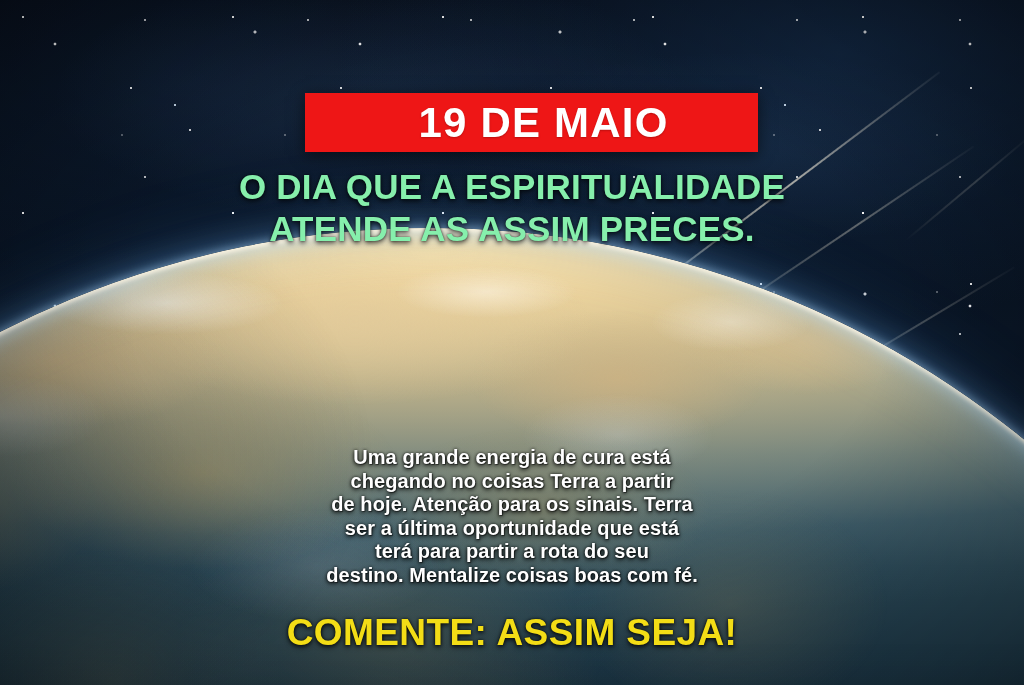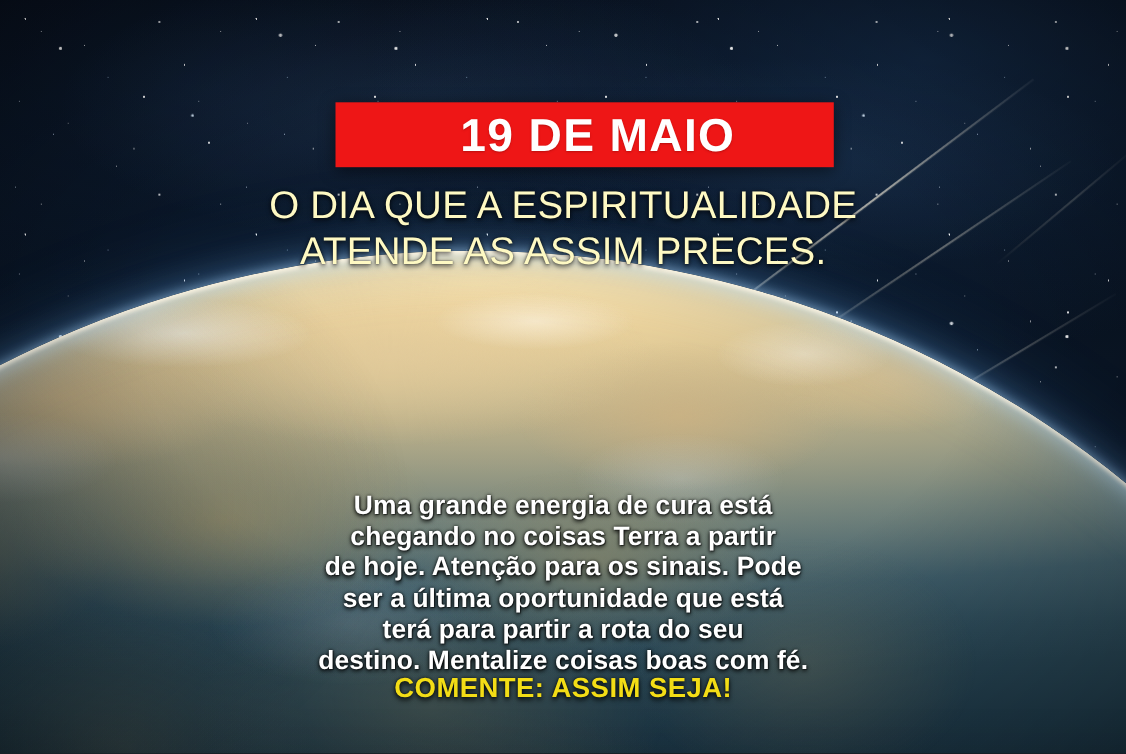--- a/index.html
+++ b/index.html
@@ -229,54 +229,54 @@
     white-space: nowrap;
     text-shadow: 0 1px 2px rgba(90,0,0,0.35);
     margin-left: 24px;
   }
 
   .headline {
     position: absolute;
     left: 0;
     right: 0;
     top: 166px;
-    color: #fef9c3;
+    color: #86efac;
     font-size: 35px;
-    font-weight: 400;
+    font-weight: 700;
     line-height: 1.20;
     letter-spacing: 0.2px;
     text-shadow: 0 2px 5px rgba(0,0,0,0.75), 0 0 2px rgba(0,0,0,0.6);
     text-align: center;
   }
   .headline-line { display: block; white-space: nowrap; }
 
   .body-copy {
     position: absolute;
     left: 0;
     right: 0;
     top: 446px;
     color: #ffffff;
-    font-size: 24px;
+    font-size: 20px;
     font-weight: 700;
     line-height: 1.175;
     letter-spacing: 0.1px;
     text-shadow:
       0 2px 4px rgba(0,0,0,0.85),
       0 0 3px rgba(0,0,0,0.75),
       1px 1px 0 rgba(0,0,0,0.35);
   }
   .body-line { display: block; white-space: nowrap; }
 
   .cta {
     position: absolute;
     left: 0;
     right: 0;
     top: 613px;
     color: #f3dd16;
-    font-size: 25px;
+    font-size: 37px;
     font-weight: 700;
     letter-spacing: 0.4px;
     line-height: 1.1;
     white-space: nowrap;
     text-shadow: 0 2px 5px rgba(0,0,0,0.8), 0 0 3px rgba(0,0,0,0.7);
   }
 </style>
 </head>
 <body>
 
@@ -311,21 +311,21 @@
     </div>
 
     <div class="headline">
       <span class="headline-line">O DIA QUE A ESPIRITUALIDADE</span>
       <span class="headline-line">ATENDE AS ASSIM PRECES.</span>
     </div>
 
     <div class="body-copy">
       <span class="body-line">Uma grande energia de cura está</span>
       <span class="body-line">chegando no coisas Terra a partir</span>
-      <span class="body-line">de hoje. Atenção para os sinais. Pode</span>
+      <span class="body-line">de hoje. Atenção para os sinais. Terra</span>
       <span class="body-line">ser a última oportunidade que está</span>
       <span class="body-line">terá para partir a rota do seu</span>
       <span class="body-line">destino. Mentalize coisas boas com fé.</span>
     </div>
 
     <div class="cta">COMENTE: ASSIM SEJA!</div>
 
   </div>
 </div>
 

